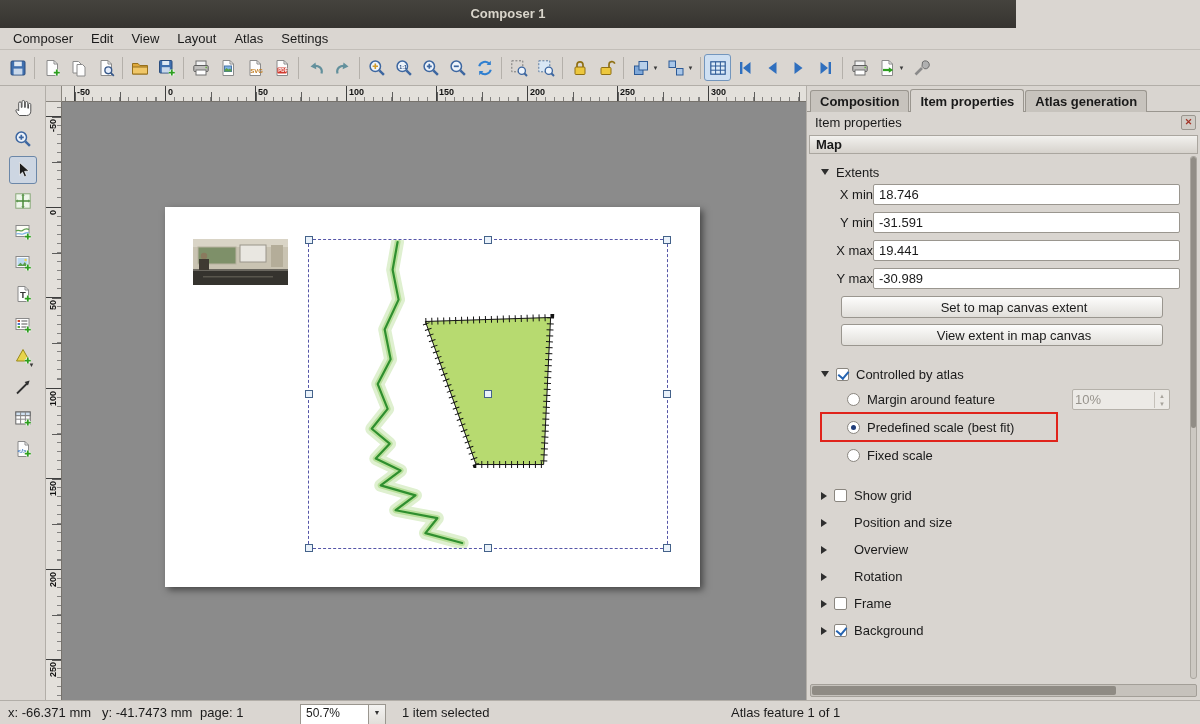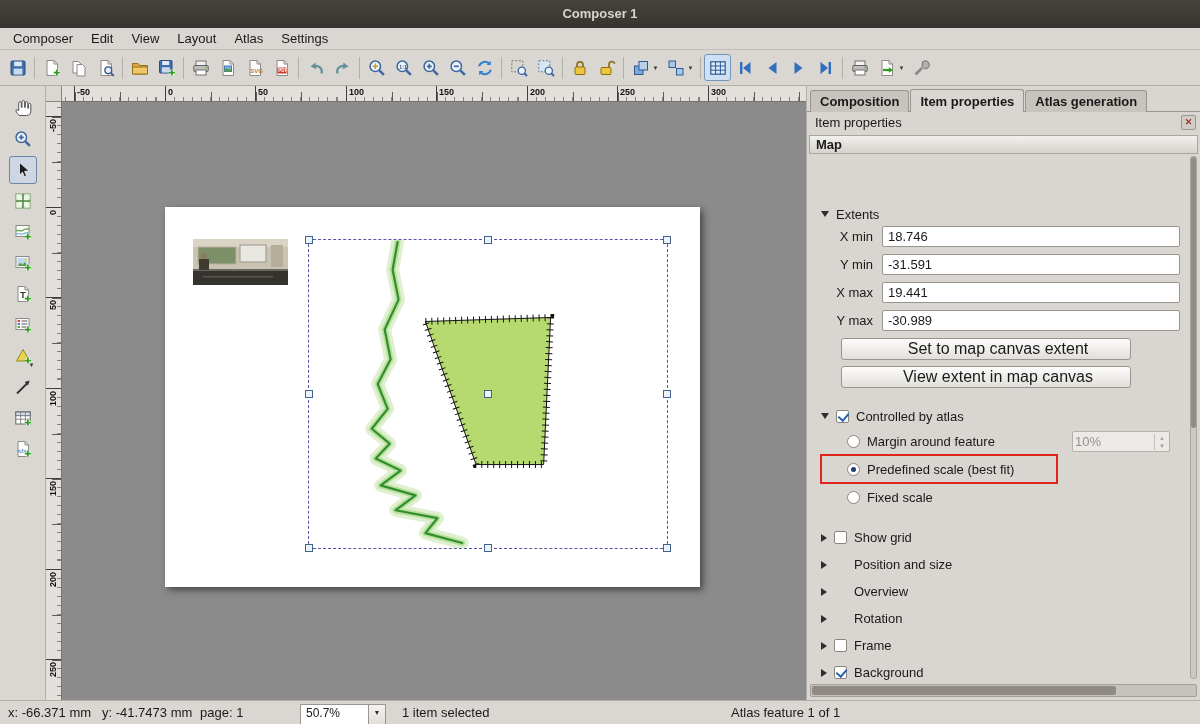--- a/index.html
+++ b/index.html
@@ -1,20 +1,20 @@
 <!DOCTYPE html>
 <html><head>
 <meta charset="utf-8">
 <style>
   * { margin:0; padding:0; box-sizing:border-box; }
   html,body { width:1200px; height:724px; overflow:hidden; }
   body { font-family:"Liberation Sans", sans-serif; font-size:13px; color:#1a1a1a; background:#dad6d1; position:relative; }
 
   
-  .titlebar { position:absolute; left:0; top:0; width:1200px; height:28px; background:linear-gradient(#45433e,#363430); color:#d9d5cb; font-weight:bold; text-align:center; line-height:28px; font-size:13px; }
+  .titlebar { position:absolute; left:0; top:0; width:1016px; height:28px; background:linear-gradient(#45433e,#363430); color:#d9d5cb; font-weight:bold; text-align:center; line-height:28px; font-size:13px; }
 
   
   .menubar { position:absolute; left:0; top:28px; width:1200px; height:22px; background:#dad6d1; border-bottom:1px solid #c2beb8; display:flex; align-items:center; padding-left:4px; }
   .menu-item { padding:0 9px; line-height:21px; cursor:default; }
 
   
   .toolbar { position:absolute; left:0; top:50px; width:1200px; height:36px; background:#dad6d1; border-bottom:1px solid #b2aea8; display:flex; align-items:center; padding:0 4px; }
   .tbi { width:27px; height:27px; display:inline-flex; align-items:center; justify-content:center; border:1px solid transparent; border-radius:3px; position:relative; flex:none; }
   .tbi.dd { width:35px; }
   .tbi.active { background:#cfe0f2; border-color:#7396bd; }
@@ -75,29 +75,29 @@
   .tab.active { background:#d9d5d0; padding-top:4px; z-index:2; }
 
   .panel-header { height:21px; display:flex; align-items:center; padding:0 4px 0 8px; flex:none; }
   .panel-header .title { flex:1; font-size:13px; }
   .panel-close { width:15px; height:15px; background:#d0ccc6; border:1px solid #9a968f; border-radius:2px; color:#a33226; font-size:9px; line-height:13px; text-align:center; font-weight:bold; }
 
   .map-bar { height:19px; margin:2px 2px 0 2px; background:linear-gradient(#f2f1ee,#d6d2cc); border:1px solid #aaa69f; font-weight:bold; font-size:13px; line-height:17px; padding-left:6px; flex:none; }
 
   .panel-body { flex:1; position:relative; overflow:hidden; padding:6px 20px 0 8px; }
 
-  .sect-head { display:flex; align-items:center; gap:7px; height:24px; padding-left:6px; font-size:13px;margin-top:42px; }
+  .sect-head { display:flex; align-items:center; gap:7px; height:24px; padding-left:6px; font-size:13px; }
   .arr-d { width:0; height:0; border-left:4px solid transparent; border-right:4px solid transparent; border-top:6px solid #2e2e2e; flex:none; }
   .arr-r { width:0; height:0; border-top:4px solid transparent; border-bottom:4px solid transparent; border-left:6px solid #2e2e2e; flex:none; }
 
   .field-row { display:flex; align-items:center; margin:0 0 7px 12px; }
-  .field-row .flabel { width:46px; text-align:right; margin-right:9px; flex:none; font-size:13px; }
+  .field-row .flabel { width:46px; text-align:right; flex:none; font-size:13px; }
   .field-row input { flex:1; height:21px; border:1px solid #9a968f; border-radius:2px; background:#fff; font-family:"Liberation Sans",sans-serif; font-size:13px; padding:0 5px; color:#1a1a1a; }
 
-  .pbtn { display:block; margin:6px 4px 0 26px; width:290px; height:22px; background:linear-gradient(#fdfdfc,#e1dfda); border:1px solid #9a968f; border-radius:3px; font-family:"Liberation Sans",sans-serif; font-size:16px; color:#1a1a1a;padding-left:24px; }
+  .pbtn { display:block; margin:6px 4px 0 26px; width:322px; height:22px; background:linear-gradient(#fdfdfc,#e1dfda); border:1px solid #9a968f; border-radius:3px; font-family:"Liberation Sans",sans-serif; font-size:13px; color:#1a1a1a;padding-left:24px; }
 
   .cb { width:13px; height:13px; background:#fff; border:1px solid #8a867f; border-radius:2px; display:inline-block; position:relative; flex:none; }
   .cb.checked::after { content:''; position:absolute; left:3px; top:0px; width:5px; height:8px; border-right:2px solid #2563b0; border-bottom:2px solid #2563b0; transform:rotate(40deg); }
   .radio { width:13px; height:13px; background:#fff; border:1px solid #8a867f; border-radius:50%; display:inline-block; position:relative; flex:none; }
   .radio.selected::after { content:''; position:absolute; left:3px; top:3px; width:5px; height:5px; border-radius:50%; background:#1f3d7a; }
 
   .atlas-options { position:relative; }
   .opt-row { display:flex; align-items:center; gap:7px; height:27px; padding-left:32px; font-size:13px; }
   .opt-row.tall { height:29px; }
   .red-box { position:absolute; left:5px; top:26px; width:238px; height:30px; border:2px solid #e0241b; z-index:3; pointer-events:none; }

